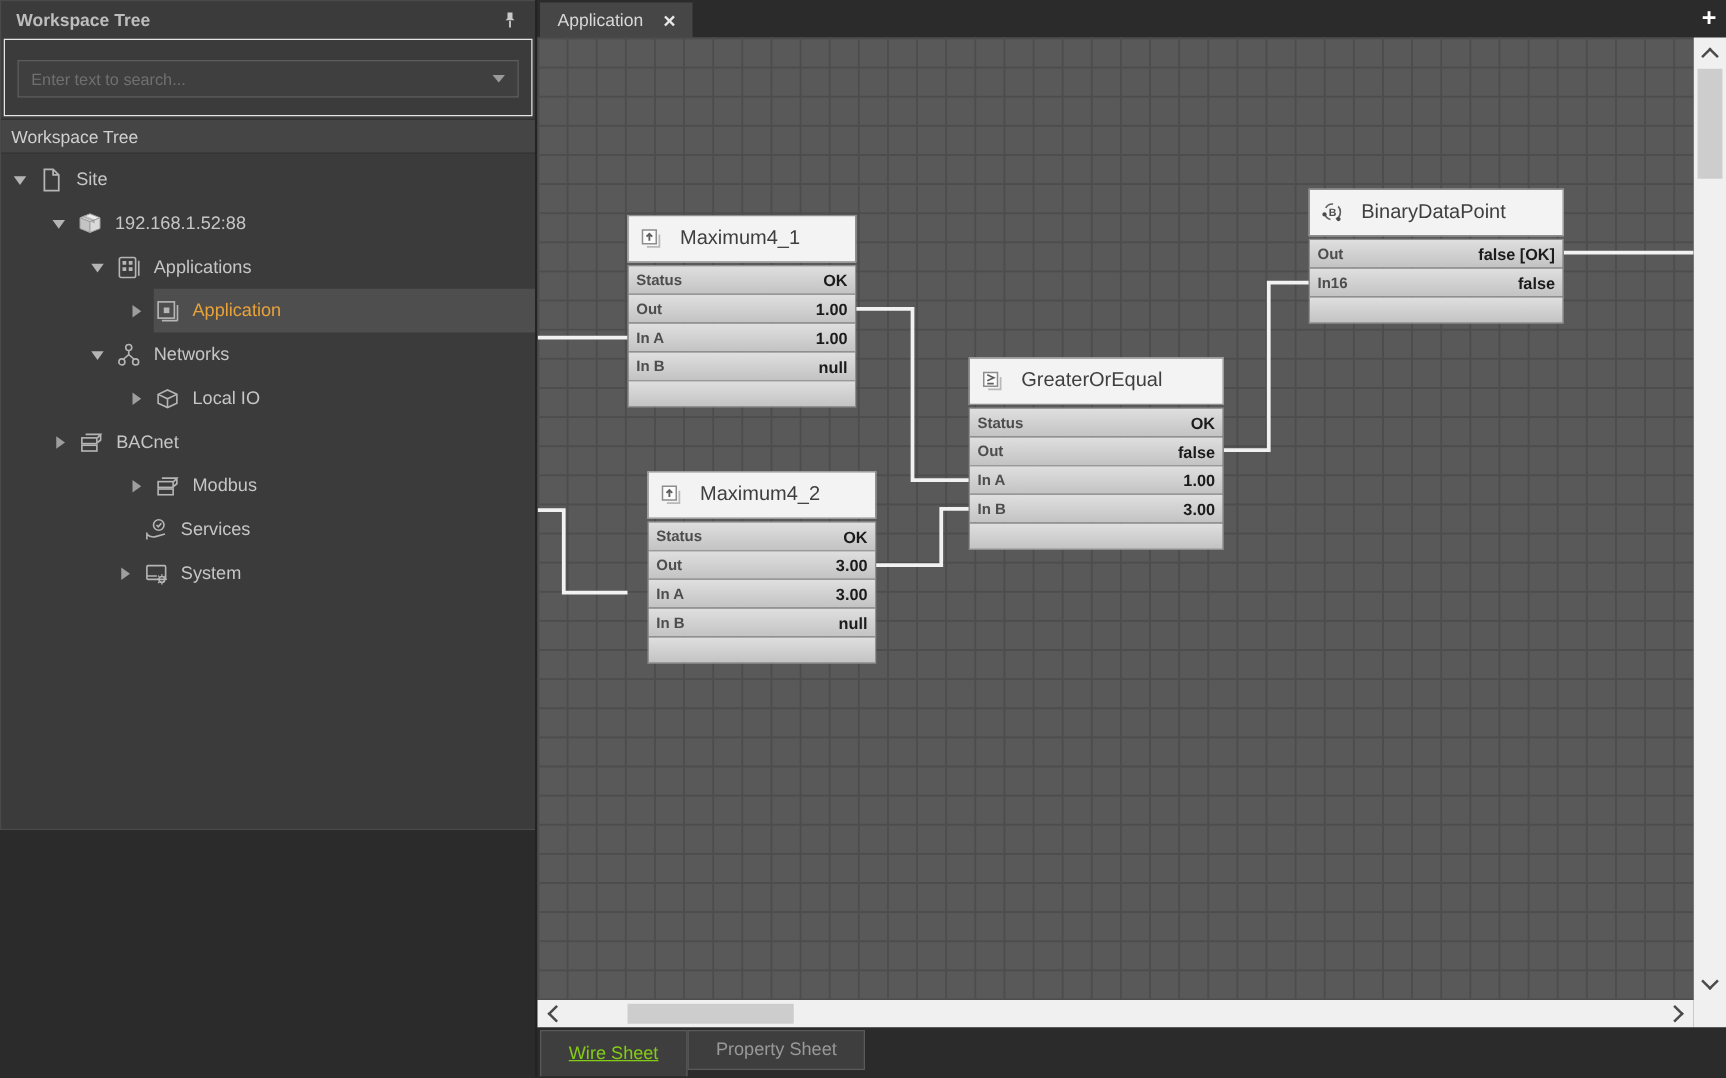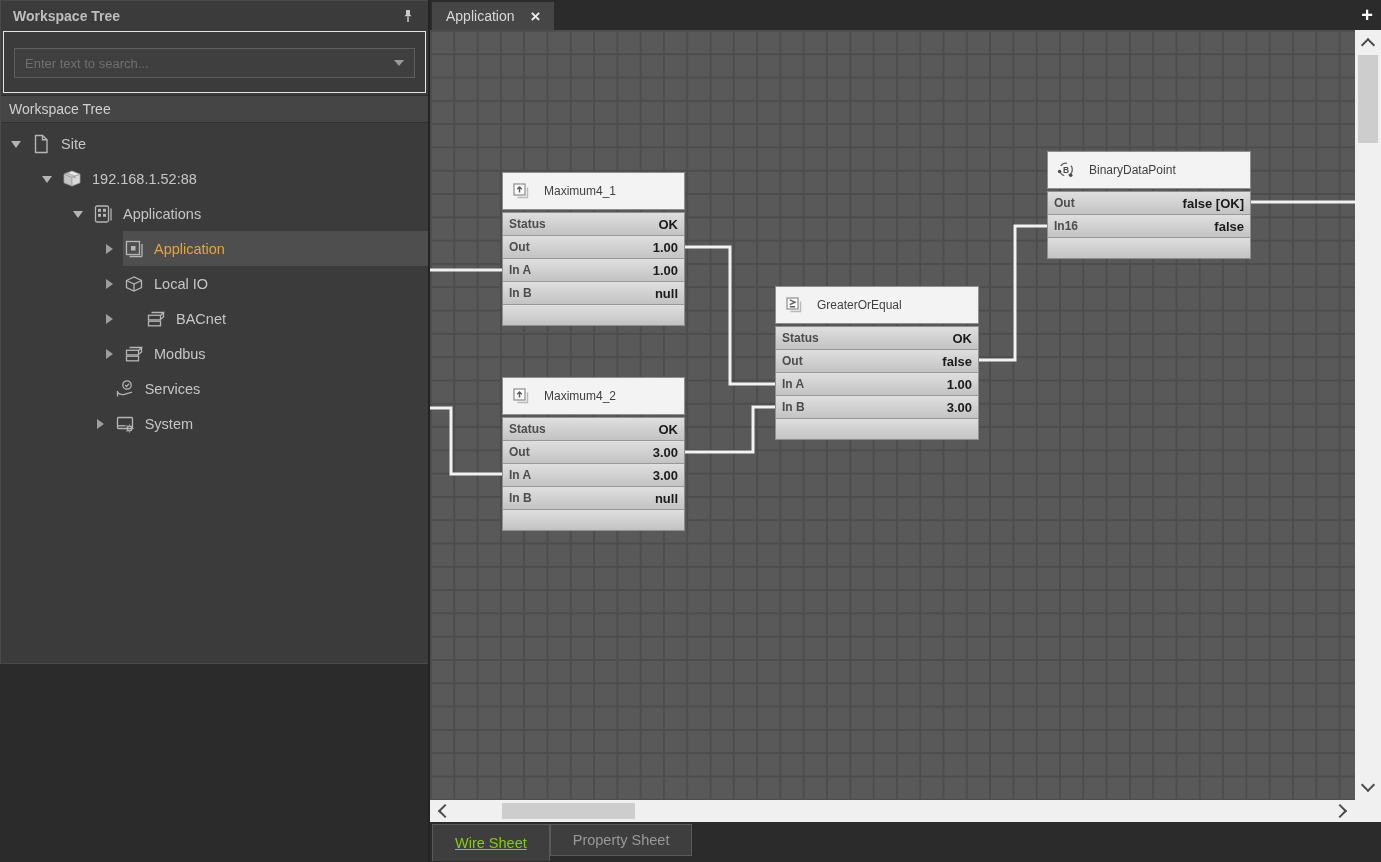--- a/index.html
+++ b/index.html
@@ -49,29 +49,29 @@
       background-image:linear-gradient(to right,#4d4d4d 1.5px,transparent 1.5px),
                        linear-gradient(to bottom,#4d4d4d 1.5px,transparent 1.5px);
       background-size:23.3px 23.3px;overflow:hidden;}
   #wire-svg{position:absolute;left:0;top:0;width:925px;height:770px;z-index:1;}
   #wire-svg polyline{fill:none;stroke:#f2f2f2;stroke-width:3;}
 
   .block{position:absolute;z-index:2;}
   .bheader{height:36px;background:#f3f3f3;border:1px solid #8f8f8f;display:flex;align-items:center;
            padding:0 8px;gap:13px;}
   .bicon{width:20px;height:20px;flex:none;}
-  .btitle{font-size:12px;color:#3f3f3f;}
+  .btitle{font-size:16px;color:#3f3f3f;}
   .bbody{margin-top:2px;border:1px solid #8f8f8f;}
   .brow{height:22px;border-bottom:1px solid #999999;background:linear-gradient(#dfdfdf,#c3c3c3);
         display:flex;align-items:center;justify-content:space-between;padding:0 6px;}
   .blabel{font-size:12px;font-weight:bold;color:#4d4d4d;}
   .bvalue{font-size:13px;font-weight:bold;color:#1b1b1b;}
   .bfooter{height:20px;background:linear-gradient(#dfdfdf,#c3c3c3);}
   #block-max1{left:72px;top:142px;width:183px;}
-  #block-max2{left:72px;top:347px;width:183px;}
+  #block-max2{left:88px;top:347px;width:183px;}
   #block-ge{left:345px;top:256px;width:204px;}
   #block-bdp{left:617px;top:121px;width:204px;}
 
   
   .chev{width:8px;height:8px;border-left:2px solid #4a4a4a;border-bottom:2px solid #4a4a4a;}
   #vscroll{position:absolute;left:1355px;top:30px;width:26px;height:770px;background:#f0f0f0;}
   #vscroll .sb-btn{position:absolute;left:0;width:26px;height:26px;display:flex;align-items:center;justify-content:center;}
   #vs-up{top:0;} #vs-down{bottom:0;}
   #vs-up .chev{transform:rotate(135deg);margin-top:4px;}
   #vs-down .chev{transform:rotate(-45deg);margin-bottom:4px;}
@@ -169,33 +169,47 @@
           <span class="tree-icon svg-slot">
               <svg width="22" height="22" viewBox="0 0 22 22" fill="none" stroke="#b5b5b5" stroke-width="1.3">
                 <rect x="3.5" y="3.5" width="13" height="13"></rect>
                 <rect x="8" y="8" width="4.5" height="4.5" fill="#b5b5b5" stroke="none"></rect>
                 <path d="M19 6v12.5M6.5 18.5H19"></path>
               </svg>
             </span>
           <span class="tree-label">Application</span>
         </span>
       </div>
+      <div class="tree-row" style="padding-left: 72px;">
+        <span class="tree-arrow expanded"></span>
+        <span class="row-content">
+          <span class="tree-icon svg-slot">
+              <svg width="22" height="22" viewBox="0 0 22 22" fill="none" stroke="#b5b5b5" stroke-width="1.3">
+                <circle cx="11" cy="5" r="2.4"></circle>
+                <circle cx="5.5" cy="16.5" r="2.4"></circle>
+                <circle cx="16.5" cy="16.5" r="2.4"></circle>
+                <path d="M11 7.4v3.3M11 10.7l-4.3 3.7M11 10.7l4.3 3.7"></path>
+              </svg>
+            </span>
+          <span class="tree-label">Networks</span>
+        </span>
+      </div>
       <div class="tree-row" style="padding-left: 103px;">
         <span class="tree-arrow collapsed"></span>
         <span class="row-content">
           <span class="tree-icon svg-slot">
               <svg width="22" height="22" viewBox="0 0 22 22" fill="none" stroke="#b5b5b5" stroke-width="1.3">
                 <path d="M3.5 7.5L11 4l7.5 3.5v7L11 18l-7.5-3.5z"></path>
                 <path d="M3.5 7.5L11 11l7.5-3.5M11 11v7"></path>
               </svg>
             </span>
           <span class="tree-label">Local IO</span>
         </span>
       </div>
-      <div class="tree-row" style="padding-left: 103px; gap: 22px;">
+      <div class="tree-row" style="padding-left: 42px;">
         <span class="tree-arrow collapsed"></span>
         <span class="row-content">
           <span class="tree-icon svg-slot">
               <svg width="22" height="22" viewBox="0 0 22 22" fill="none" stroke="#b5b5b5" stroke-width="1.3">
                 <path d="M6.5 4.5h12l-2.5 2.8M18.5 4.5v4.5l-2.5 2"></path>
                 <rect x="3.5" y="7.3" width="12" height="4.6"></rect>
                 <rect x="3.5" y="13.2" width="12" height="4.6"></rect>
               </svg>
             </span>
           <span class="tree-label">BACnet</span>

